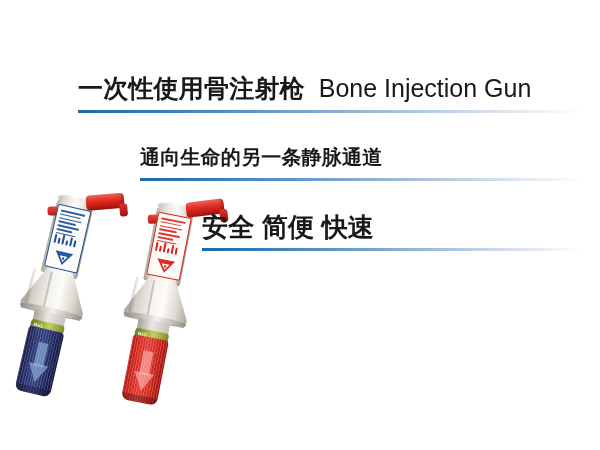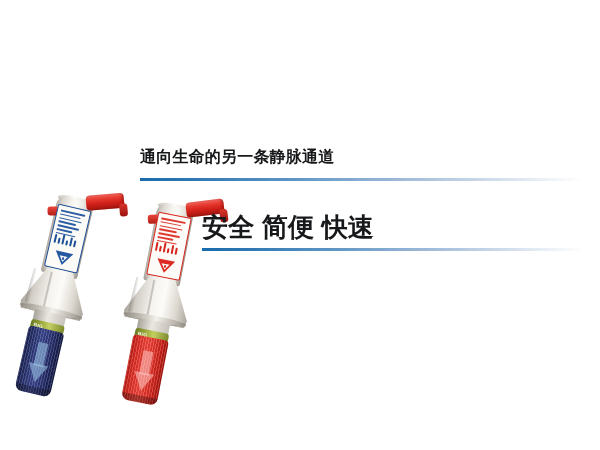--- a/index.html
+++ b/index.html
@@ -55,21 +55,21 @@
         #ffffff 100%);
   }
 
   
   #group-title { left: 78px; top: 72px; }
   #group-title .headline { font-size: 25px; line-height: 32px; }
   #group-title .rule { width: 505px; margin-top: 6px; }
 
   
   #group-subtitle { left: 140px; top: 142px; }
-  #group-subtitle .headline { font-size: 16px; line-height: 30px; }
+  #group-subtitle .headline { font-size: 20px; line-height: 30px; }
   #group-subtitle .rule { width: 443px; margin-top: 6px; }
 
   
   #group-features { left: 202px; top: 212px; }
   #group-features .headline { font-size: 26px; line-height: 30px; }
   #group-features .rule { width: 381px; margin-top: 6px; }
 
   
   .product-area {
     position: absolute;
@@ -510,20 +510,24 @@
         </div>
         <div class="base-bottom"></div>
       </div>
     </div>
   </div>
 
 </div>
 
 <div class="text-stack">
 
+  <div class="headline-group" id="group-title">
+    <p class="headline"><span>一次性使用骨注射枪</span><span class="latin">&nbsp; </span><span class="latin">Bone Injection Gun</span></p>
+    <hr class="rule">
+  </div>
 
   <div class="headline-group" id="group-subtitle">
     <p class="headline">通向生命的另一条静脉通道</p>
     <hr class="rule">
   </div>
 
   <div class="headline-group" id="group-features">
     <p class="headline">安全  简便  快速</p>
     <hr class="rule">
   </div>

